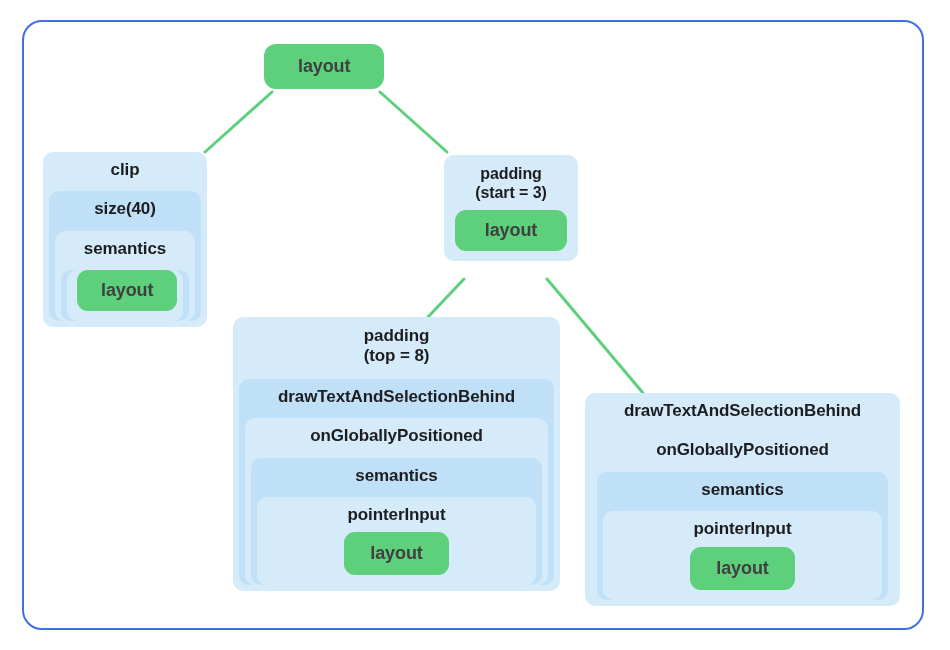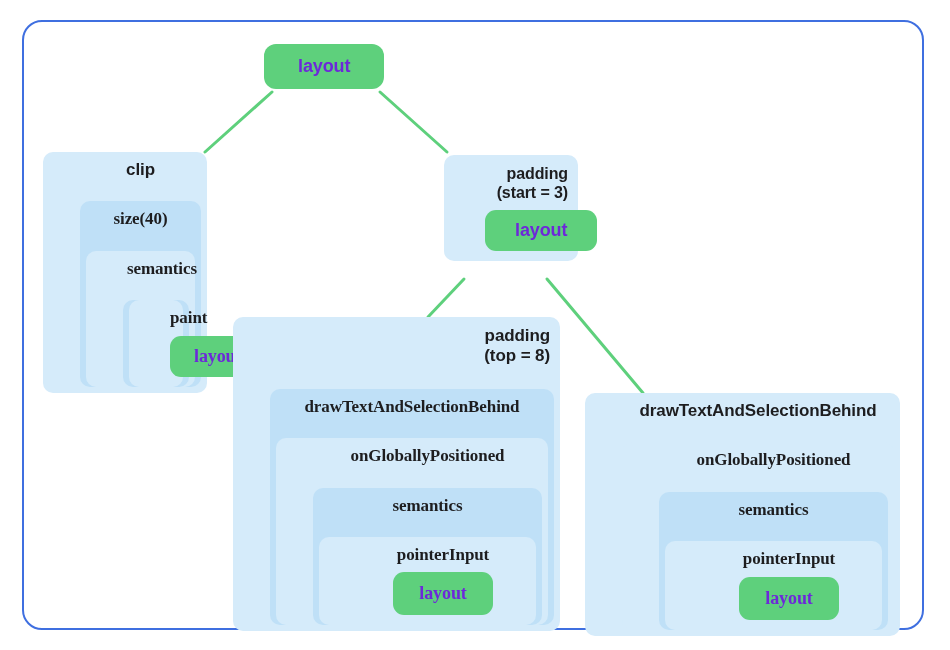--- a/index.html
+++ b/index.html
@@ -46,51 +46,49 @@
 
   
   .node {
     position: absolute;
     box-sizing: border-box;
     border-radius: 10px;
     text-align: center;
   }
 
   
-  .lvl-a { background: #d5ebfa; padding-left: 31px; }
+  .lvl-a { background: #d5ebfa; }
   .lvl-b { background: #bfe0f7; }
 
   .node-label {
     font-size: 17px;
     font-weight: bold;
     color: #1d1d1f;
     line-height: 1.2;
     padding: 8px 10px 7px 10px;
     letter-spacing: -0.1px;
     white-space: nowrap;
   }
   .node-label.two-line {
     white-space: normal;
     padding: 9px 10px 8px 10px;
-    text-align: right;
   }
 
   
   .nest {
-    margin: 14px 6px 6px 6px;
+    margin: 4px 6px 6px 6px;
     border-radius: 10px;
     box-sizing: border-box;
-    font-family: Liberation Serif, serif;
   }
 
   
   .chip {
     background: #5ed07c;
     border-radius: 11px;
-    color: #6d28d9;
+    color: #404040;
     font-size: 18px;
     font-weight: bold;
     line-height: 1;
     padding: 12px 26px 13px 26px;
     display: inline-block;
     letter-spacing: -0.1px;
   }
   .chip-wrap {
     padding: 0 10px 10px 10px;
     text-align: center;
@@ -140,21 +138,20 @@
   </div>
 
   <div class="node lvl-a" id="node-clip">
     <div class="node-label">clip</div>
     <div class="nest lvl-b">
       <div class="node-label">size(40)</div>
       <div class="nest lvl-a">
         <div class="node-label">semantics</div>
         <div class="nest lvl-b">
           <div class="nest lvl-a">
-            <div class="node-label">paint</div>
             <div class="chip-wrap">
               <span class="chip">layout</span>
             </div>
           </div>
         </div>
       </div>
     </div>
   </div>
 
   <div class="node lvl-a" id="node-padding-start">

